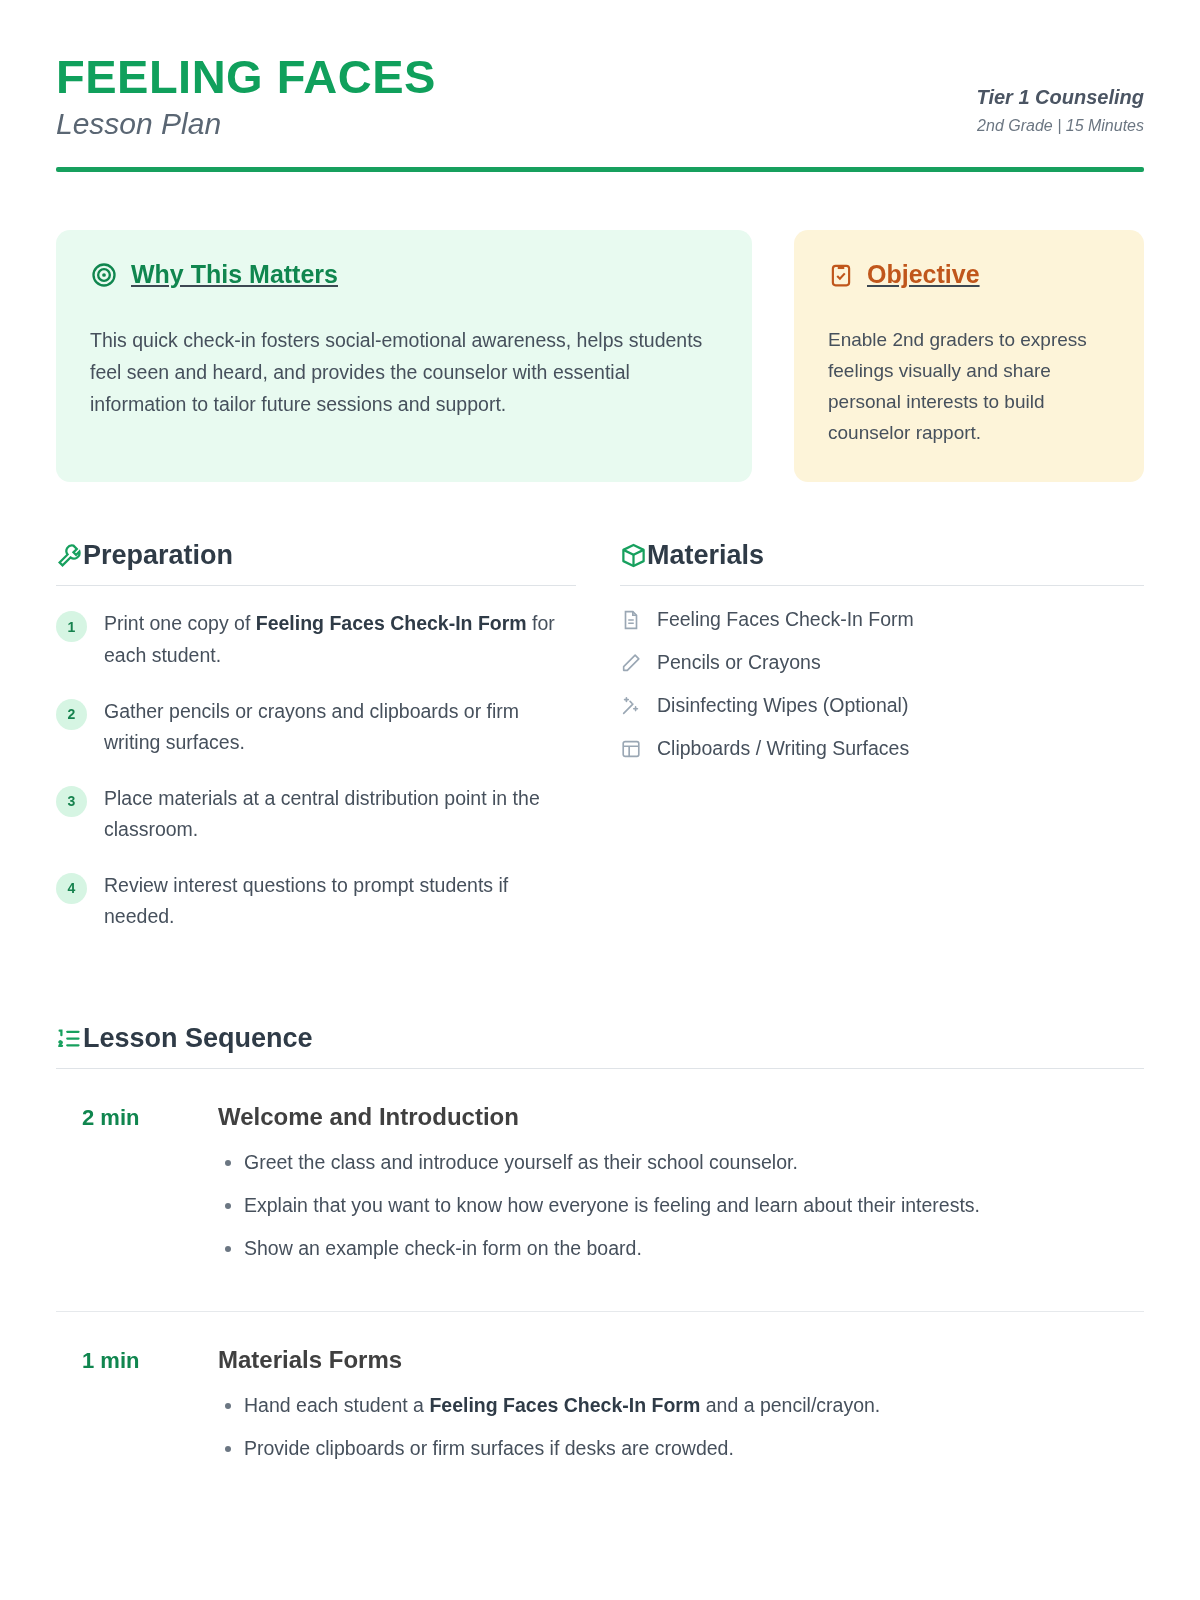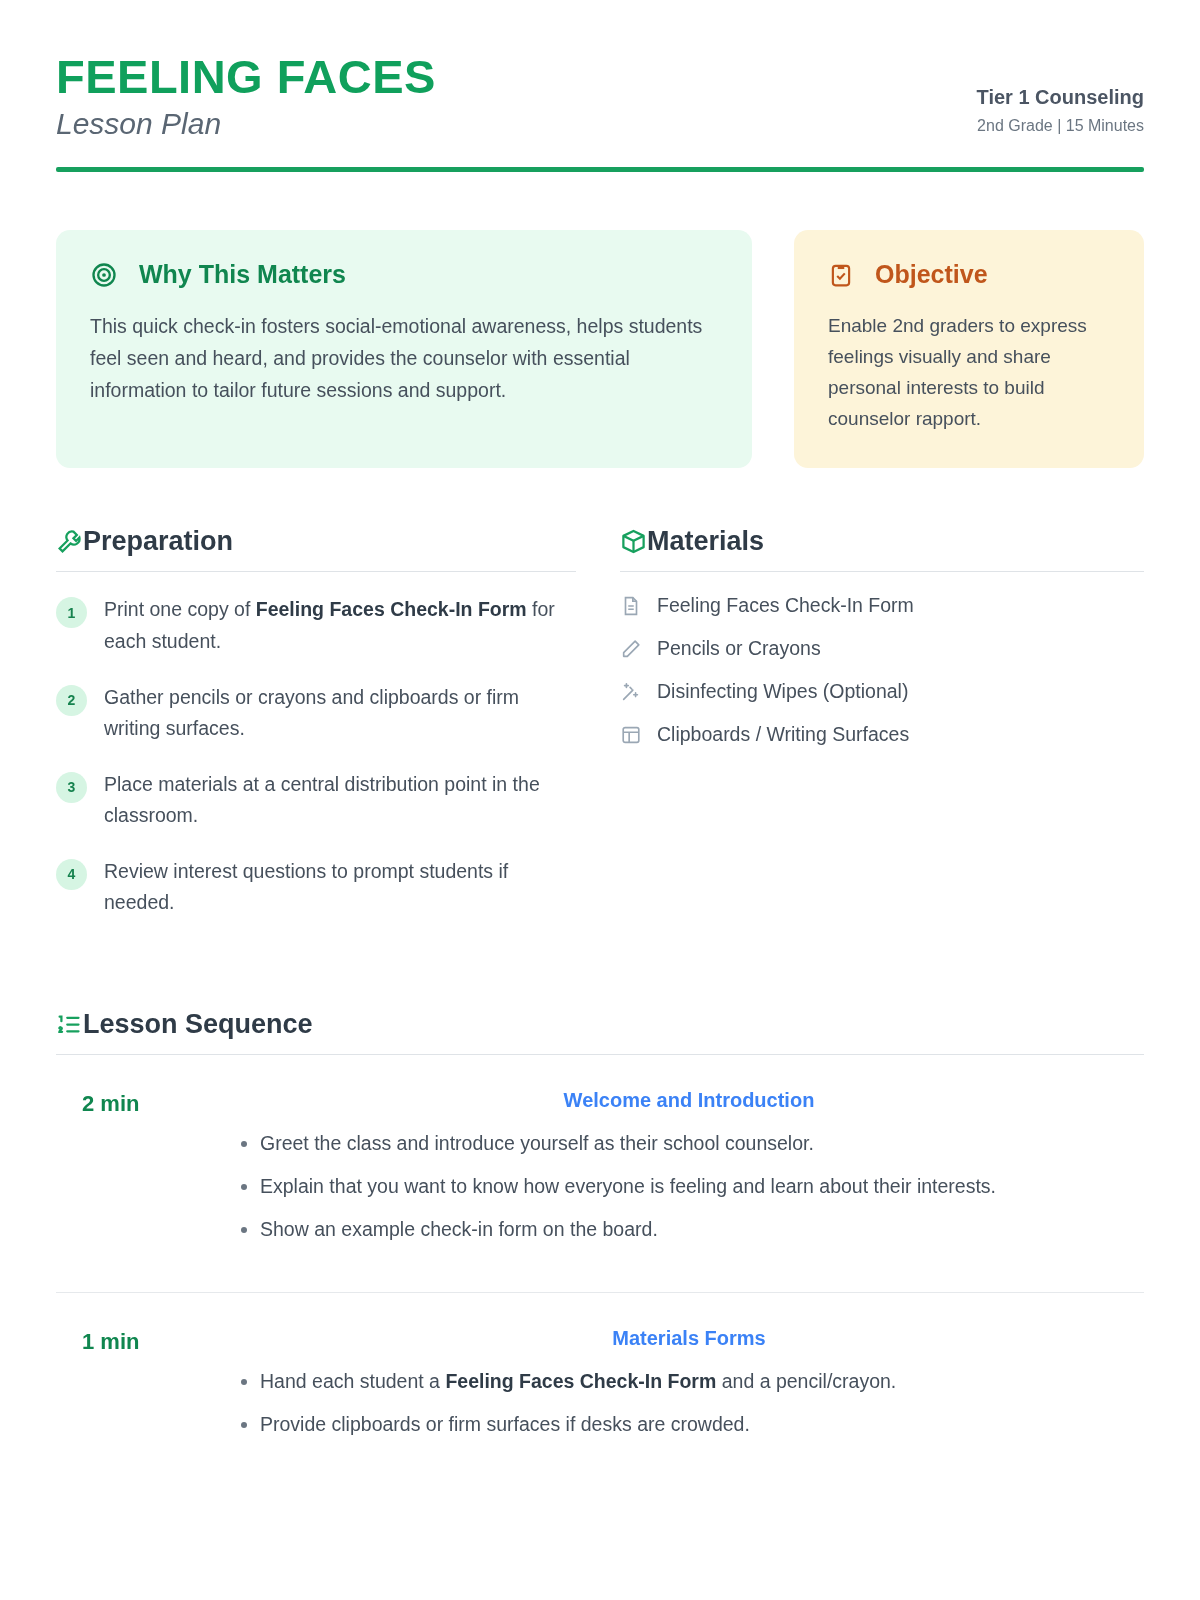--- a/index.html
+++ b/index.html
@@ -37,20 +37,21 @@
   .doc-subtitle {
     font-size: 30px;
     font-style: italic;
     color: #5a6673;
     margin: 0;
     font-weight: normal;
   }
   .meta-block {
     text-align: right;
     padding-bottom: 6px;
+    font-style: italic;
   }
   .meta-primary {
     font-size: 20px;
     font-weight: bold;
     color: #4b5563;
     margin-bottom: 8px;
   }
   .meta-secondary {
     font-size: 16px;
     color: #6b7682;
@@ -77,22 +78,23 @@
     flex: 0 0 696px;
     background: #e8faf0;
   }
   .callout.objective {
     flex: 1 1 auto;
     background: #fdf4d9;
   }
   .callout-head {
     display: flex;
     align-items: center;
-    gap: 21px;
-    margin-bottom: 22px;
+    gap: 13px;
+    margin-bottom: 36px;
+    text-decoration: underline;
   }
   .callout-title {
     font-size: 25px;
     font-weight: bold;
   }
   .callout.why .callout-title { color: #10864f; }
   .callout.objective .callout-title { color: #c0561b; }
   .callout-body {
     font-size: 19.5px;
     line-height: 1.62;
@@ -160,42 +162,41 @@
   .material-text {
     font-size: 19.5px;
     color: #46505c;
   }
 
   
   .sequence { margin-top: 66px; }
   .sequence .section-head { border-bottom: 1.5px solid #dfe3e7; }
   .seq-item {
     display: flex;
-    gap: 16px;
+    gap: 0;
     padding-top: 34px;
   }
   .seq-item + .seq-item {
     border-top: 1.5px solid #e6e9ec;
     margin-top: 34px;
   }
   .seq-time {
     flex: 0 0 162px;
     font-size: 22px;
     font-weight: bold;
     color: #10864f;
     padding-left: 26px;
     padding-top: 2px;
   }
   .seq-body { flex: 1 1 auto; }
   .seq-title {
-    font-size: 20px;
-    font-weight: bold;
-    color: #3b82f6;
+    font-size: 24px;
+    font-weight: bold;
+    color: #404040;
     margin-bottom: 16px;
-    text-align: center;
   }
   .seq-list {
     margin: 0;
     padding-left: 26px;
   }
   .seq-list li {
     font-size: 19.5px;
     line-height: 1.55;
     color: #46505c;
     margin-bottom: 13px;

